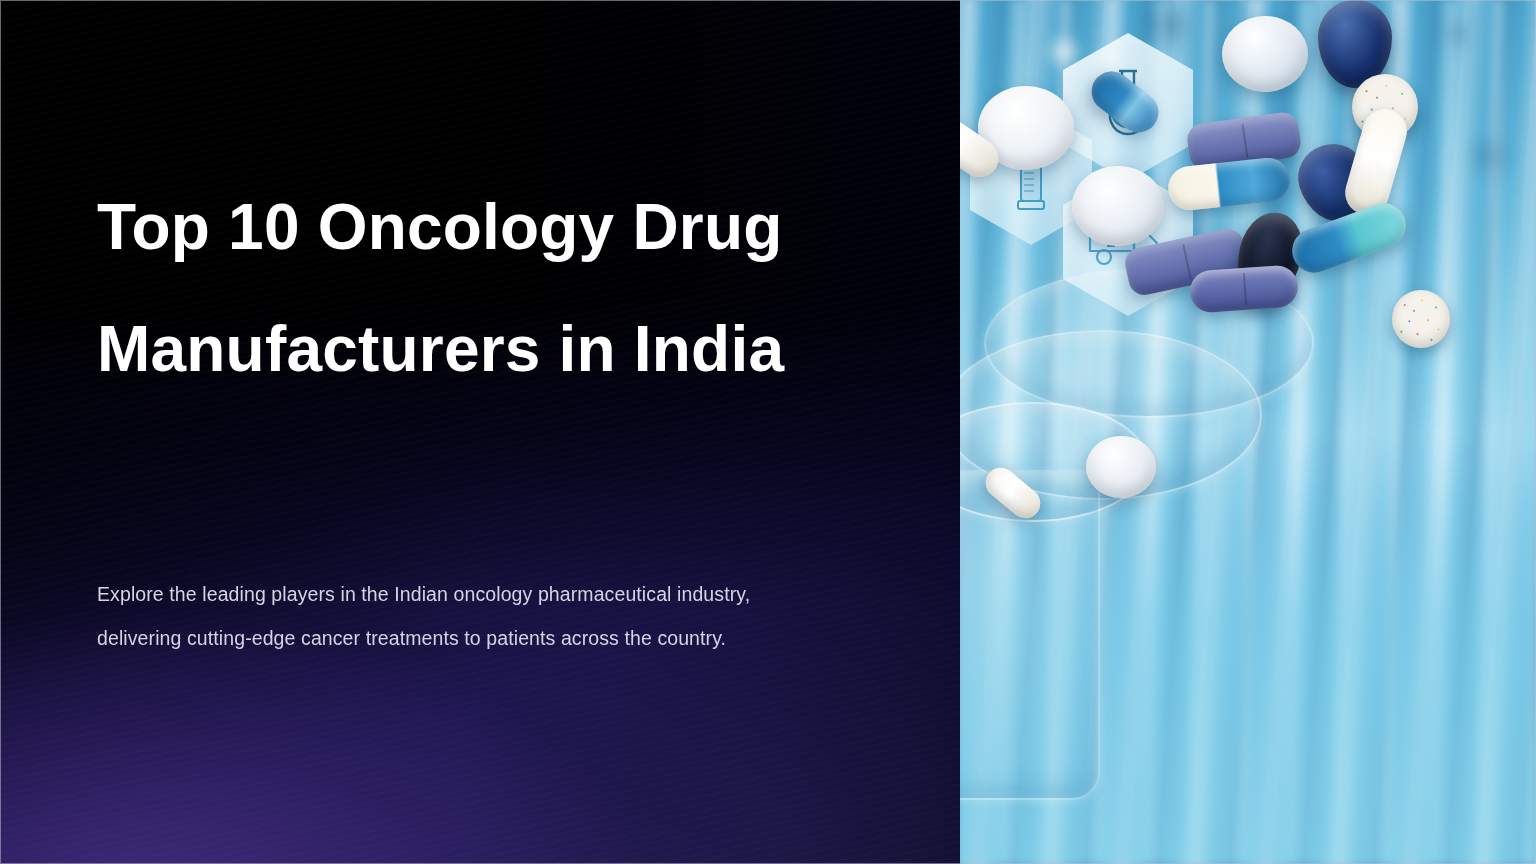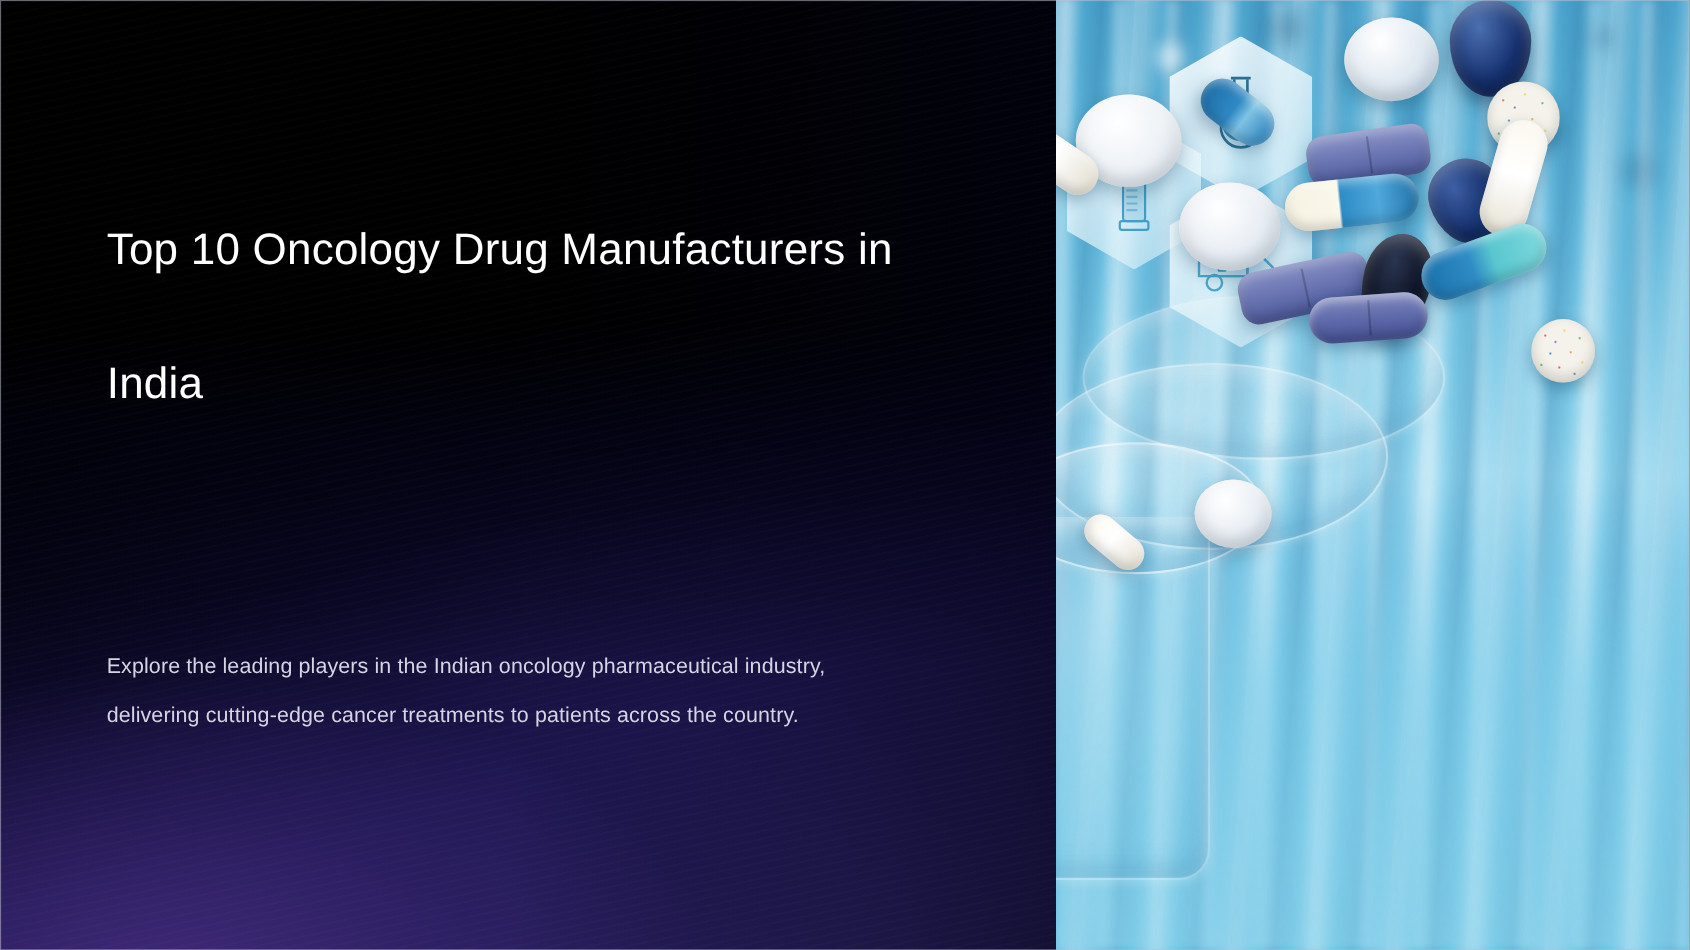--- a/index.html
+++ b/index.html
@@ -74,29 +74,29 @@
   }
 
   #text-block {
     position:absolute;
     left:97px; top:166px;
     width:730px;
     z-index:5;
   }
   #slide-title {
     color:#ffffff;
-    font-size:40px;
-    font-weight:400;
+    font-size:64px;
+    font-weight:700;
     line-height:122px;
     letter-spacing:0.2px;
     white-space:normal;
   }
   #slide-subtitle {
     position:absolute;
-    left:97px; top:584px;
+    left:97px; top:572px;
     width:690px;
     color:#d6d4e4;
     font-size:19.5px;
     font-weight:400;
     line-height:44px;
     letter-spacing:0.1px;
     z-index:4;
   }
 
   

